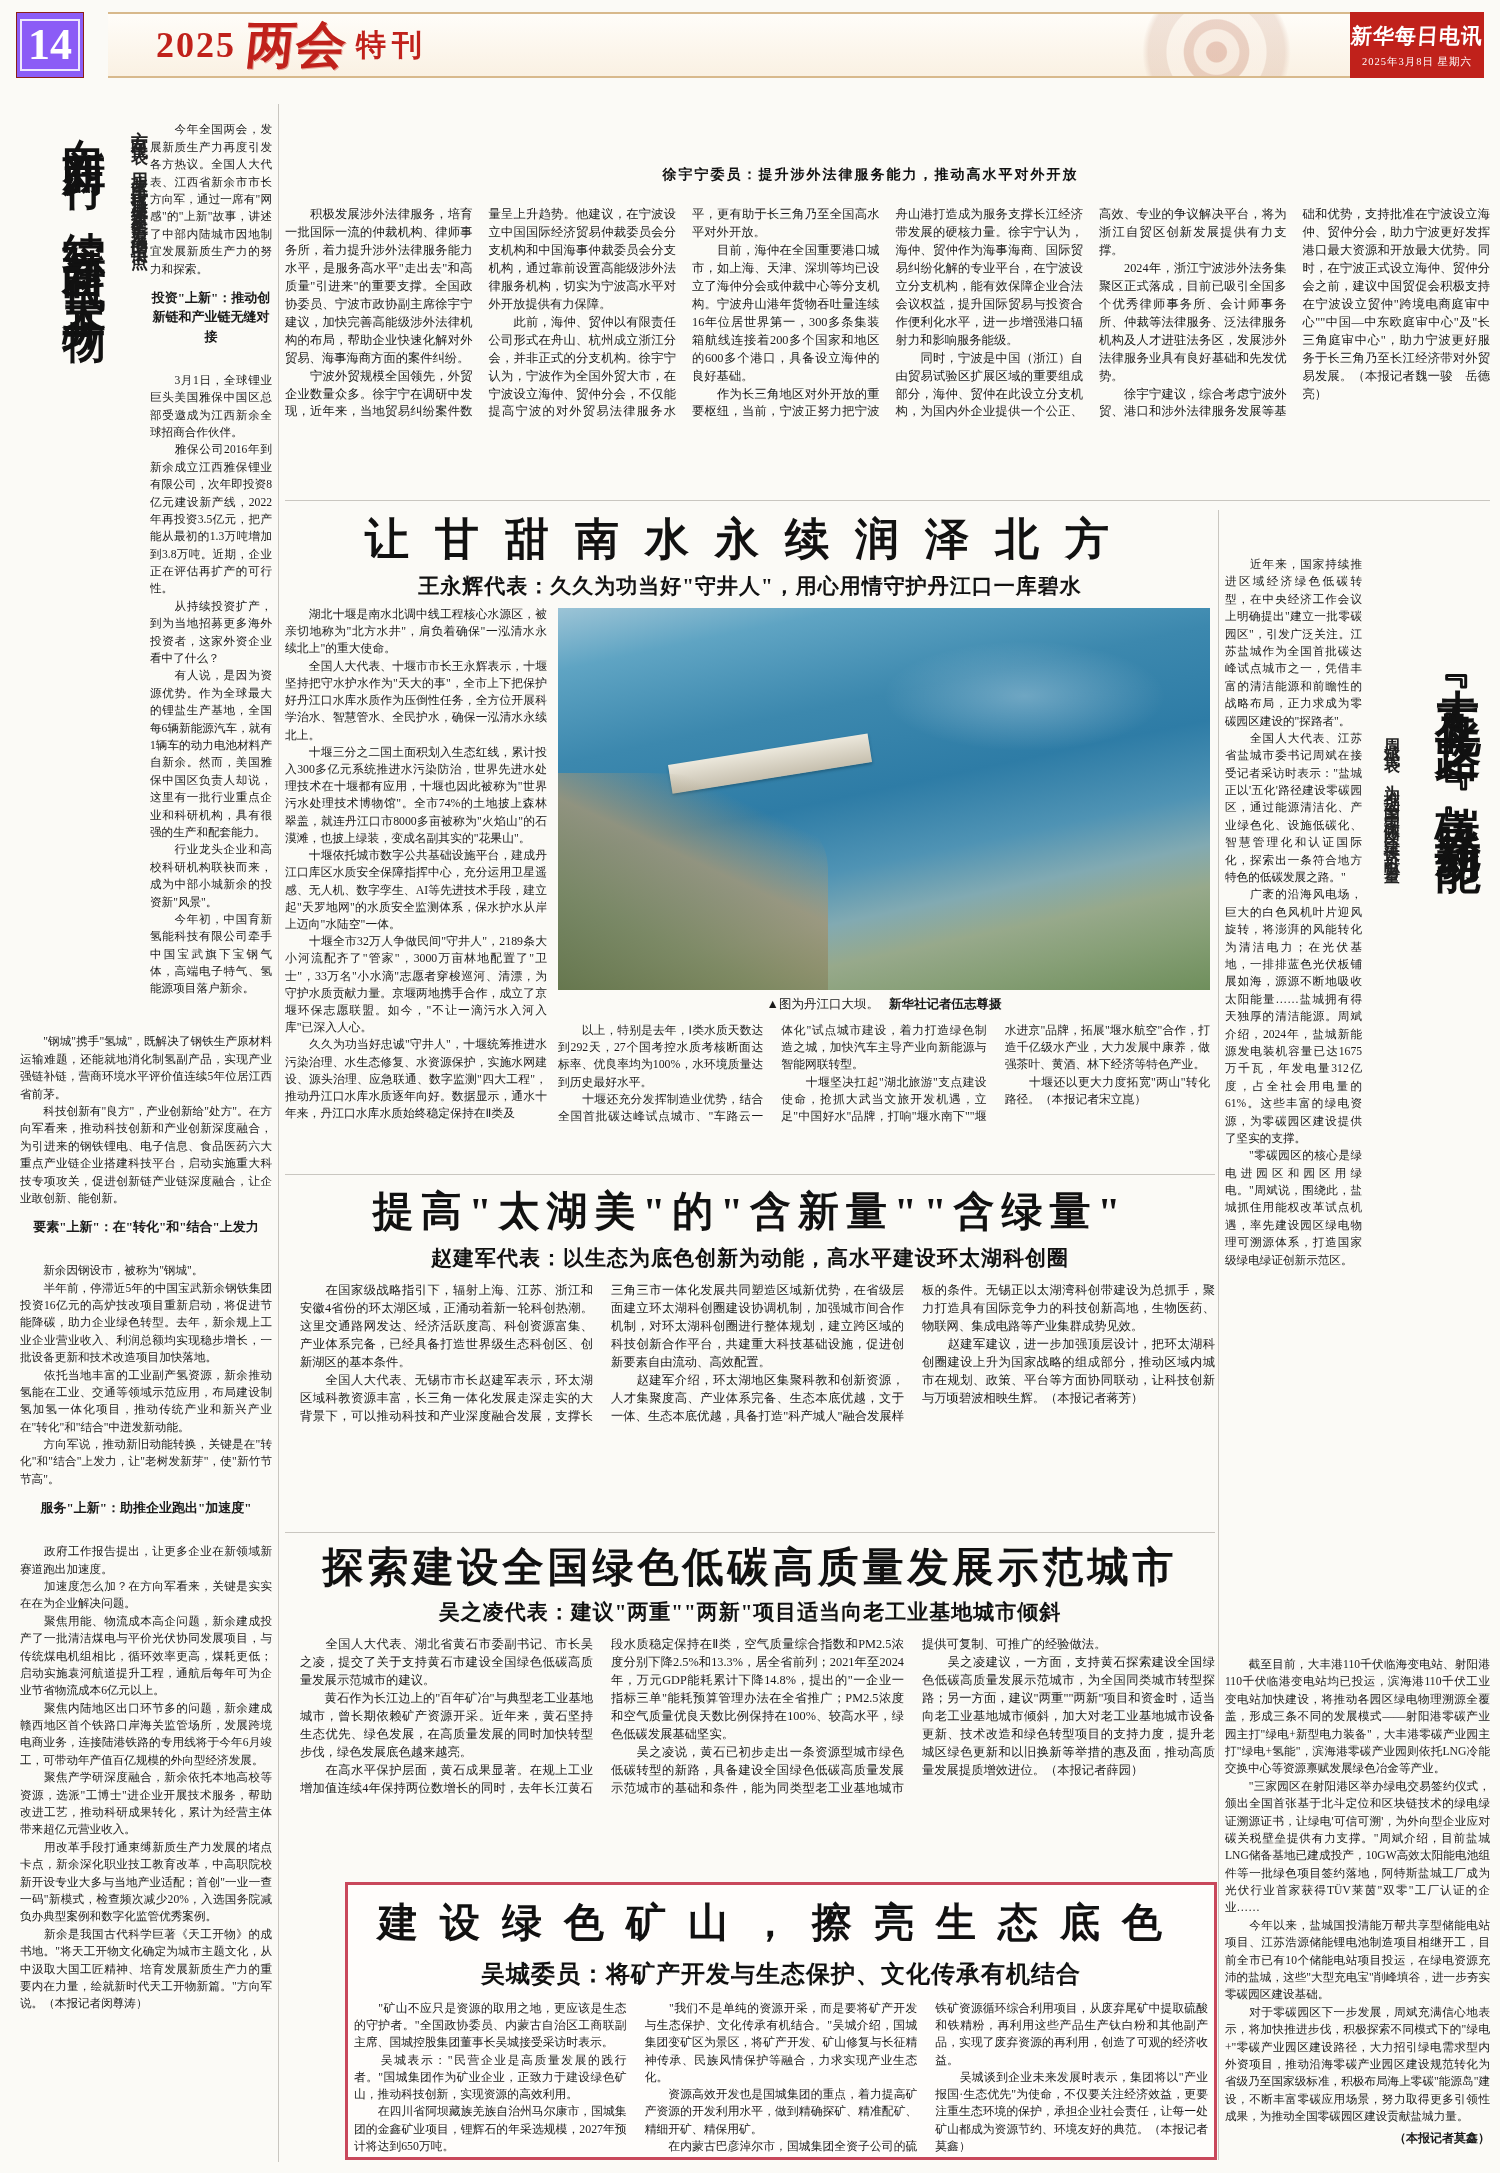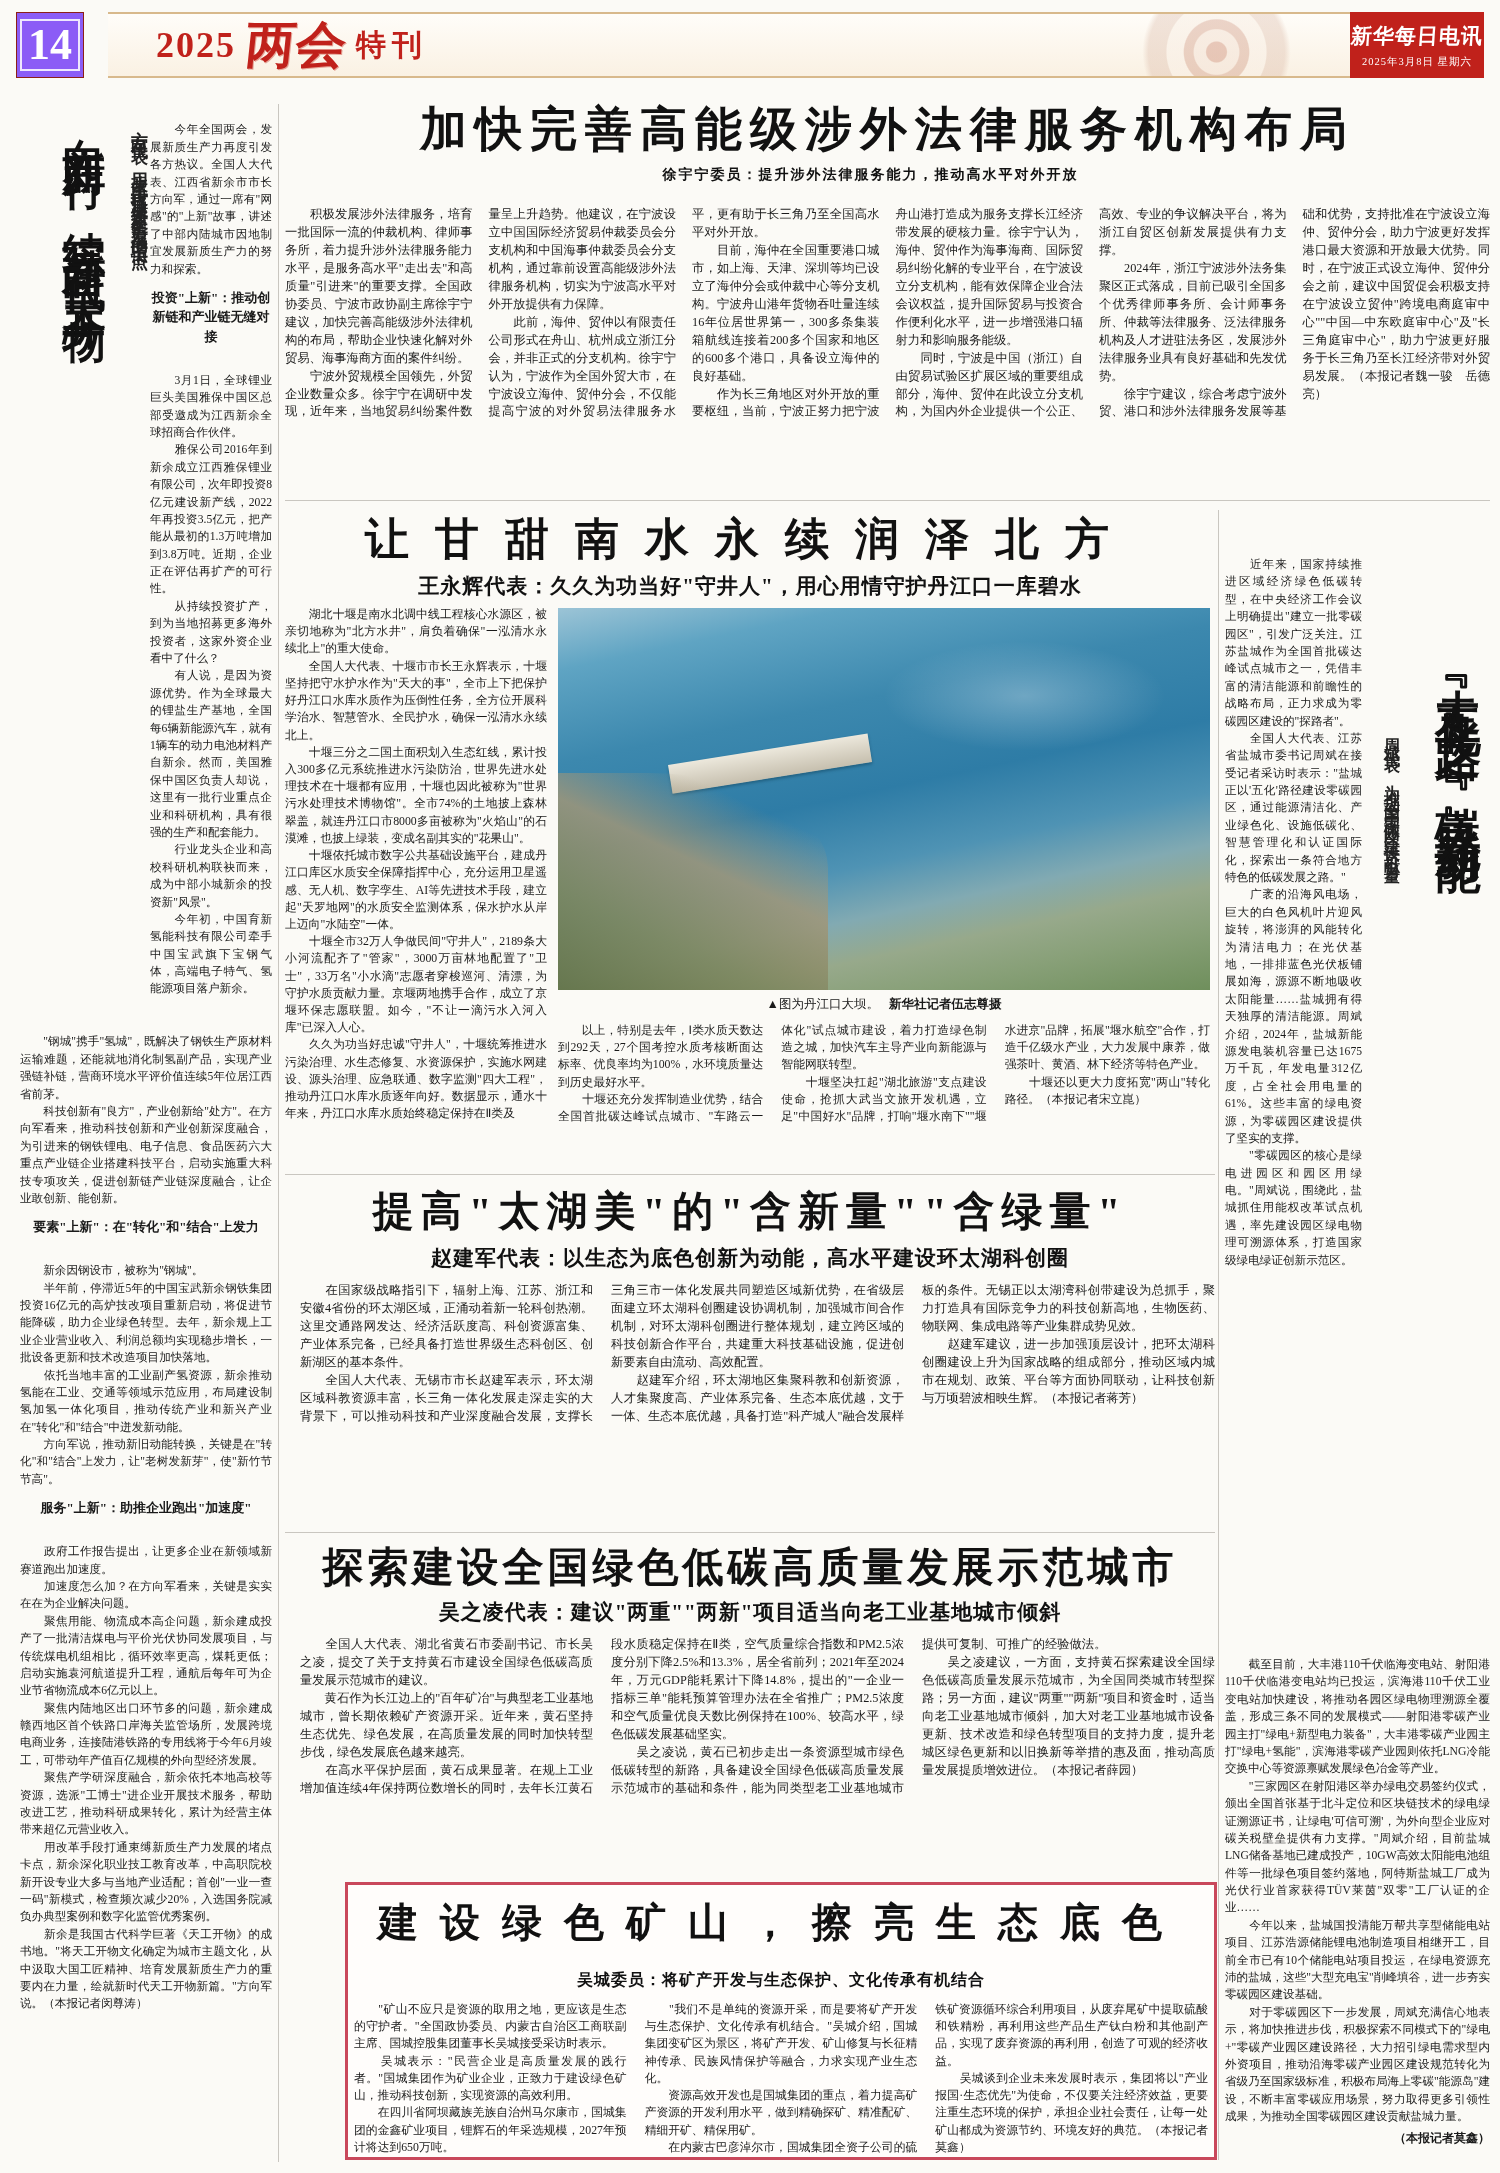--- a/index.html
+++ b/index.html
@@ -114,21 +114,20 @@
 　　加速度怎么加？在方向军看来，关键是实实在在为企业解决问题。
 　　聚焦用能、物流成本高企问题，新余建成投产了一批清洁煤电与平价光伏协同发展项目，与传统煤电机组相比，循环效率更高，煤耗更低；启动实施袁河航道提升工程，通航后每年可为企业节省物流成本6亿元以上。
 　　聚焦内陆地区出口环节多的问题，新余建成赣西地区首个铁路口岸海关监管场所，发展跨境电商业务，连接陆港铁路的专用线将于今年6月竣工，可带动年产值百亿规模的外向型经济发展。
 　　聚焦产学研深度融合，新余依托本地高校等资源，选派"工博士"进企业开展技术服务，帮助改进工艺，推动科研成果转化，累计为经营主体带来超亿元营业收入。
 　　用改革手段打通束缚新质生产力发展的堵点卡点，新余深化职业技工教育改革，中高职院校新开设专业大多与当地产业适配；首创"一业一查一码"新模式，检查频次减少20%，入选国务院减负办典型案例和数字化监管优秀案例。
 　　新余是我国古代科学巨著《天工开物》的成书地。"将天工开物文化确定为城市主题文化，从中汲取大国工匠精神、培育发展新质生产力的重要内在力量，绘就新时代天工开物新篇。"方向军说。（本报记者闵尊涛）</span>
     </div>
   </div>
   <div class="rule" style="left:278px;top:104px;width:1px;height:2058px;"></div>
 
-  <div class="hl" style="position:absolute;left:285px;top:98px;width:1205px;font-size:47px;letter-spacing:8px;">加快完善高能级涉外法律服务机构布局</div>
   <div class="byline" style="position:absolute;left:268px;top:166px;width:1205px;font-size:14px;letter-spacing:2px;font-family:Liberation Mono, monospace;">徐宇宁委员：提升涉外法律服务能力，推动高水平对外开放</div>
   <div class="body-txt cols6" style="position:absolute;left:285px;top:206px;width:1205px;height:284px;">　　积极发展涉外法律服务，培育一批国际一流的仲裁机构、律师事务所，着力提升涉外法律服务能力水平，是服务高水平"走出去"和高质量"引进来"的重要支撑。全国政协委员、宁波市政协副主席徐宇宁建议，加快完善高能级涉外法律机构的布局，帮助企业快速化解对外贸易、海事海商方面的案件纠纷。
 　　宁波外贸规模全国领先，外贸企业数量众多。徐宇宁在调研中发现，近年来，当地贸易纠纷案件数量呈上升趋势。他建议，在宁波设立中国国际经济贸易仲裁委员会分支机构和中国海事仲裁委员会分支机构，通过靠前设置高能级涉外法律服务机构，切实为宁波高水平对外开放提供有力保障。
 　　此前，海仲、贸仲以有限责任公司形式在舟山、杭州成立浙江分会，并非正式的分支机构。徐宇宁认为，宁波作为全国外贸大市，在宁波设立海仲、贸仲分会，不仅能提高宁波的对外贸易法律服务水平，更有助于长三角乃至全国高水平对外开放。
 　　目前，海仲在全国重要港口城市，如上海、天津、深圳等均已设立了海仲分会或仲裁中心等分支机构。宁波舟山港年货物吞吐量连续16年位居世界第一，300多条集装箱航线连接着200多个国家和地区的600多个港口，具备设立海仲的良好基础。
 　　作为长三角地区对外开放的重要枢纽，当前，宁波正努力把宁波舟山港打造成为服务支撑长江经济带发展的硬核力量。徐宇宁认为，海仲、贸仲作为海事海商、国际贸易纠纷化解的专业平台，在宁波设立分支机构，能有效保障企业合法会议权益，提升国际贸易与投资合作便利化水平，进一步增强港口辐射力和影响服务能级。
 　　同时，宁波是中国（浙江）自由贸易试验区扩展区域的重要组成部分，海仲、贸仲在此设立分支机构，为国内外企业提供一个公正、高效、专业的争议解决平台，将为浙江自贸区创新发展提供有力支撑。
 　　2024年，浙江宁波涉外法务集聚区正式落成，目前已吸引全国多个优秀律师事务所、会计师事务所、仲裁等法律服务、泛法律服务机构及人才进驻法务区，发展涉外法律服务业具有良好基础和先发优势。
 　　徐宇宁建议，综合考虑宁波外贸、港口和涉外法律服务发展等基础和优势，支持批准在宁波设立海仲、贸仲分会，助力宁波更好发挥港口最大资源和开放最大优势。同时，在宁波正式设立海仲、贸仲分会之前，建议中国贸促会积极支持在宁波设立贸仲"跨境电商庭审中心""中国—中东欧庭审中心"及"长三角庭审中心"，助力宁波更好服务于长三角乃至长江经济带对外贸易发展。（本报记者魏一骏　岳德亮）</div>
   <div class="rule" style="left:285px;top:500px;width:1205px;height:1px;"></div>
@@ -166,21 +165,21 @@
   <div class="hl" style="position:absolute;left:285px;top:1540px;width:930px;font-size:41px;letter-spacing:4px;">探索建设全国绿色低碳高质量发展示范城市</div>
   <div class="byline" style="position:absolute;left:285px;top:1598px;width:930px;font-size:21px;letter-spacing:1px;">吴之凌代表：建议"两重""两新"项目适当向老工业基地城市倾斜</div>
   <div class="body-txt cols3" style="position:absolute;left:300px;top:1636px;width:915px;height:232px;">　　全国人大代表、湖北省黄石市委副书记、市长吴之凌，提交了关于支持黄石市建设全国绿色低碳高质量发展示范城市的建议。
 　　黄石作为长江边上的"百年矿冶"与典型老工业基地城市，曾长期依赖矿产资源开采。近年来，黄石坚持生态优先、绿色发展，在高质量发展的同时加快转型步伐，绿色发展底色越来越亮。
 　　在高水平保护层面，黄石成果显著。在规上工业增加值连续4年保持两位数增长的同时，去年长江黄石段水质稳定保持在Ⅱ类，空气质量综合指数和PM2.5浓度分别下降2.5%和13.3%，居全省前列；2021年至2024年，万元GDP能耗累计下降14.8%，提出的"一企业一指标三单"能耗预算管理办法在全省推广；PM2.5浓度和空气质量优良天数比例保持在100%、较高水平，绿色低碳发展基础坚实。
 　　吴之凌说，黄石已初步走出一条资源型城市绿色低碳转型的新路，具备建设全国绿色低碳高质量发展示范城市的基础和条件，能为同类型老工业基地城市提供可复制、可推广的经验做法。
 　　吴之凌建议，一方面，支持黄石探索建设全国绿色低碳高质量发展示范城市，为全国同类城市转型探路；另一方面，建议"两重""两新"项目和资金时，适当向老工业基地城市倾斜，加大对老工业基地城市设备更新、技术改造和绿色转型项目的支持力度，提升老城区绿色更新和以旧换新等举措的惠及面，推动高质量发展提质增效进位。（本报记者薛园）</div>
 
   <div class="redbox">
     <div class="hl" style="font-size:40px;letter-spacing:22px;margin-top:2px;">建设绿色矿山，擦亮生态底色</div>
-    <div class="byline" style="font-size:16px;margin-top:20px;letter-spacing:1px;">吴城委员：将矿产开发与生态保护、文化传承有机结合</div>
+    <div class="byline" style="font-size:24px;margin-top:8px;letter-spacing:1px;">吴城委员：将矿产开发与生态保护、文化传承有机结合</div>
     <div class="body-txt cols3" style="width:100%;height:158px;margin-top:10px;font-size:11.8px;">　　"矿山不应只是资源的取用之地，更应该是生态的守护者。"全国政协委员、内蒙古自治区工商联副主席、国城控股集团董事长吴城接受采访时表示。
 　　吴城表示："民营企业是高质量发展的践行者。"国城集团作为矿业企业，正致力于建设绿色矿山，推动科技创新，实现资源的高效利用。
 　　在四川省阿坝藏族羌族自治州马尔康市，国城集团的金鑫矿业项目，锂辉石的年采选规模，2027年预计将达到650万吨。
 　　"我们不是单纯的资源开采，而是要将矿产开发与生态保护、文化传承有机结合。"吴城介绍，国城集团变矿区为景区，将矿产开发、矿山修复与长征精神传承、民族风情保护等融合，力求实现产业生态化。
 　　资源高效开发也是国城集团的重点，着力提高矿产资源的开发利用水平，做到精确探矿、精准配矿、精细开矿、精保用矿。
 　　在内蒙古巴彦淖尔市，国城集团全资子公司的硫铁矿资源循环综合利用项目，从废弃尾矿中提取硫酸和铁精粉，再利用这些产品生产钛白粉和其他副产品，实现了废弃资源的再利用，创造了可观的经济收益。
 　　吴城谈到企业未来发展时表示，集团将以"产业报国·生态优先"为使命，不仅要关注经济效益，更要注重生态环境的保护，承担企业社会责任，让每一处矿山都成为资源节约、环境友好的典范。（本报记者莫鑫）</div>
   </div>
 
   <div class="rule" style="left:1218px;top:510px;width:1px;height:1650px;"></div>

